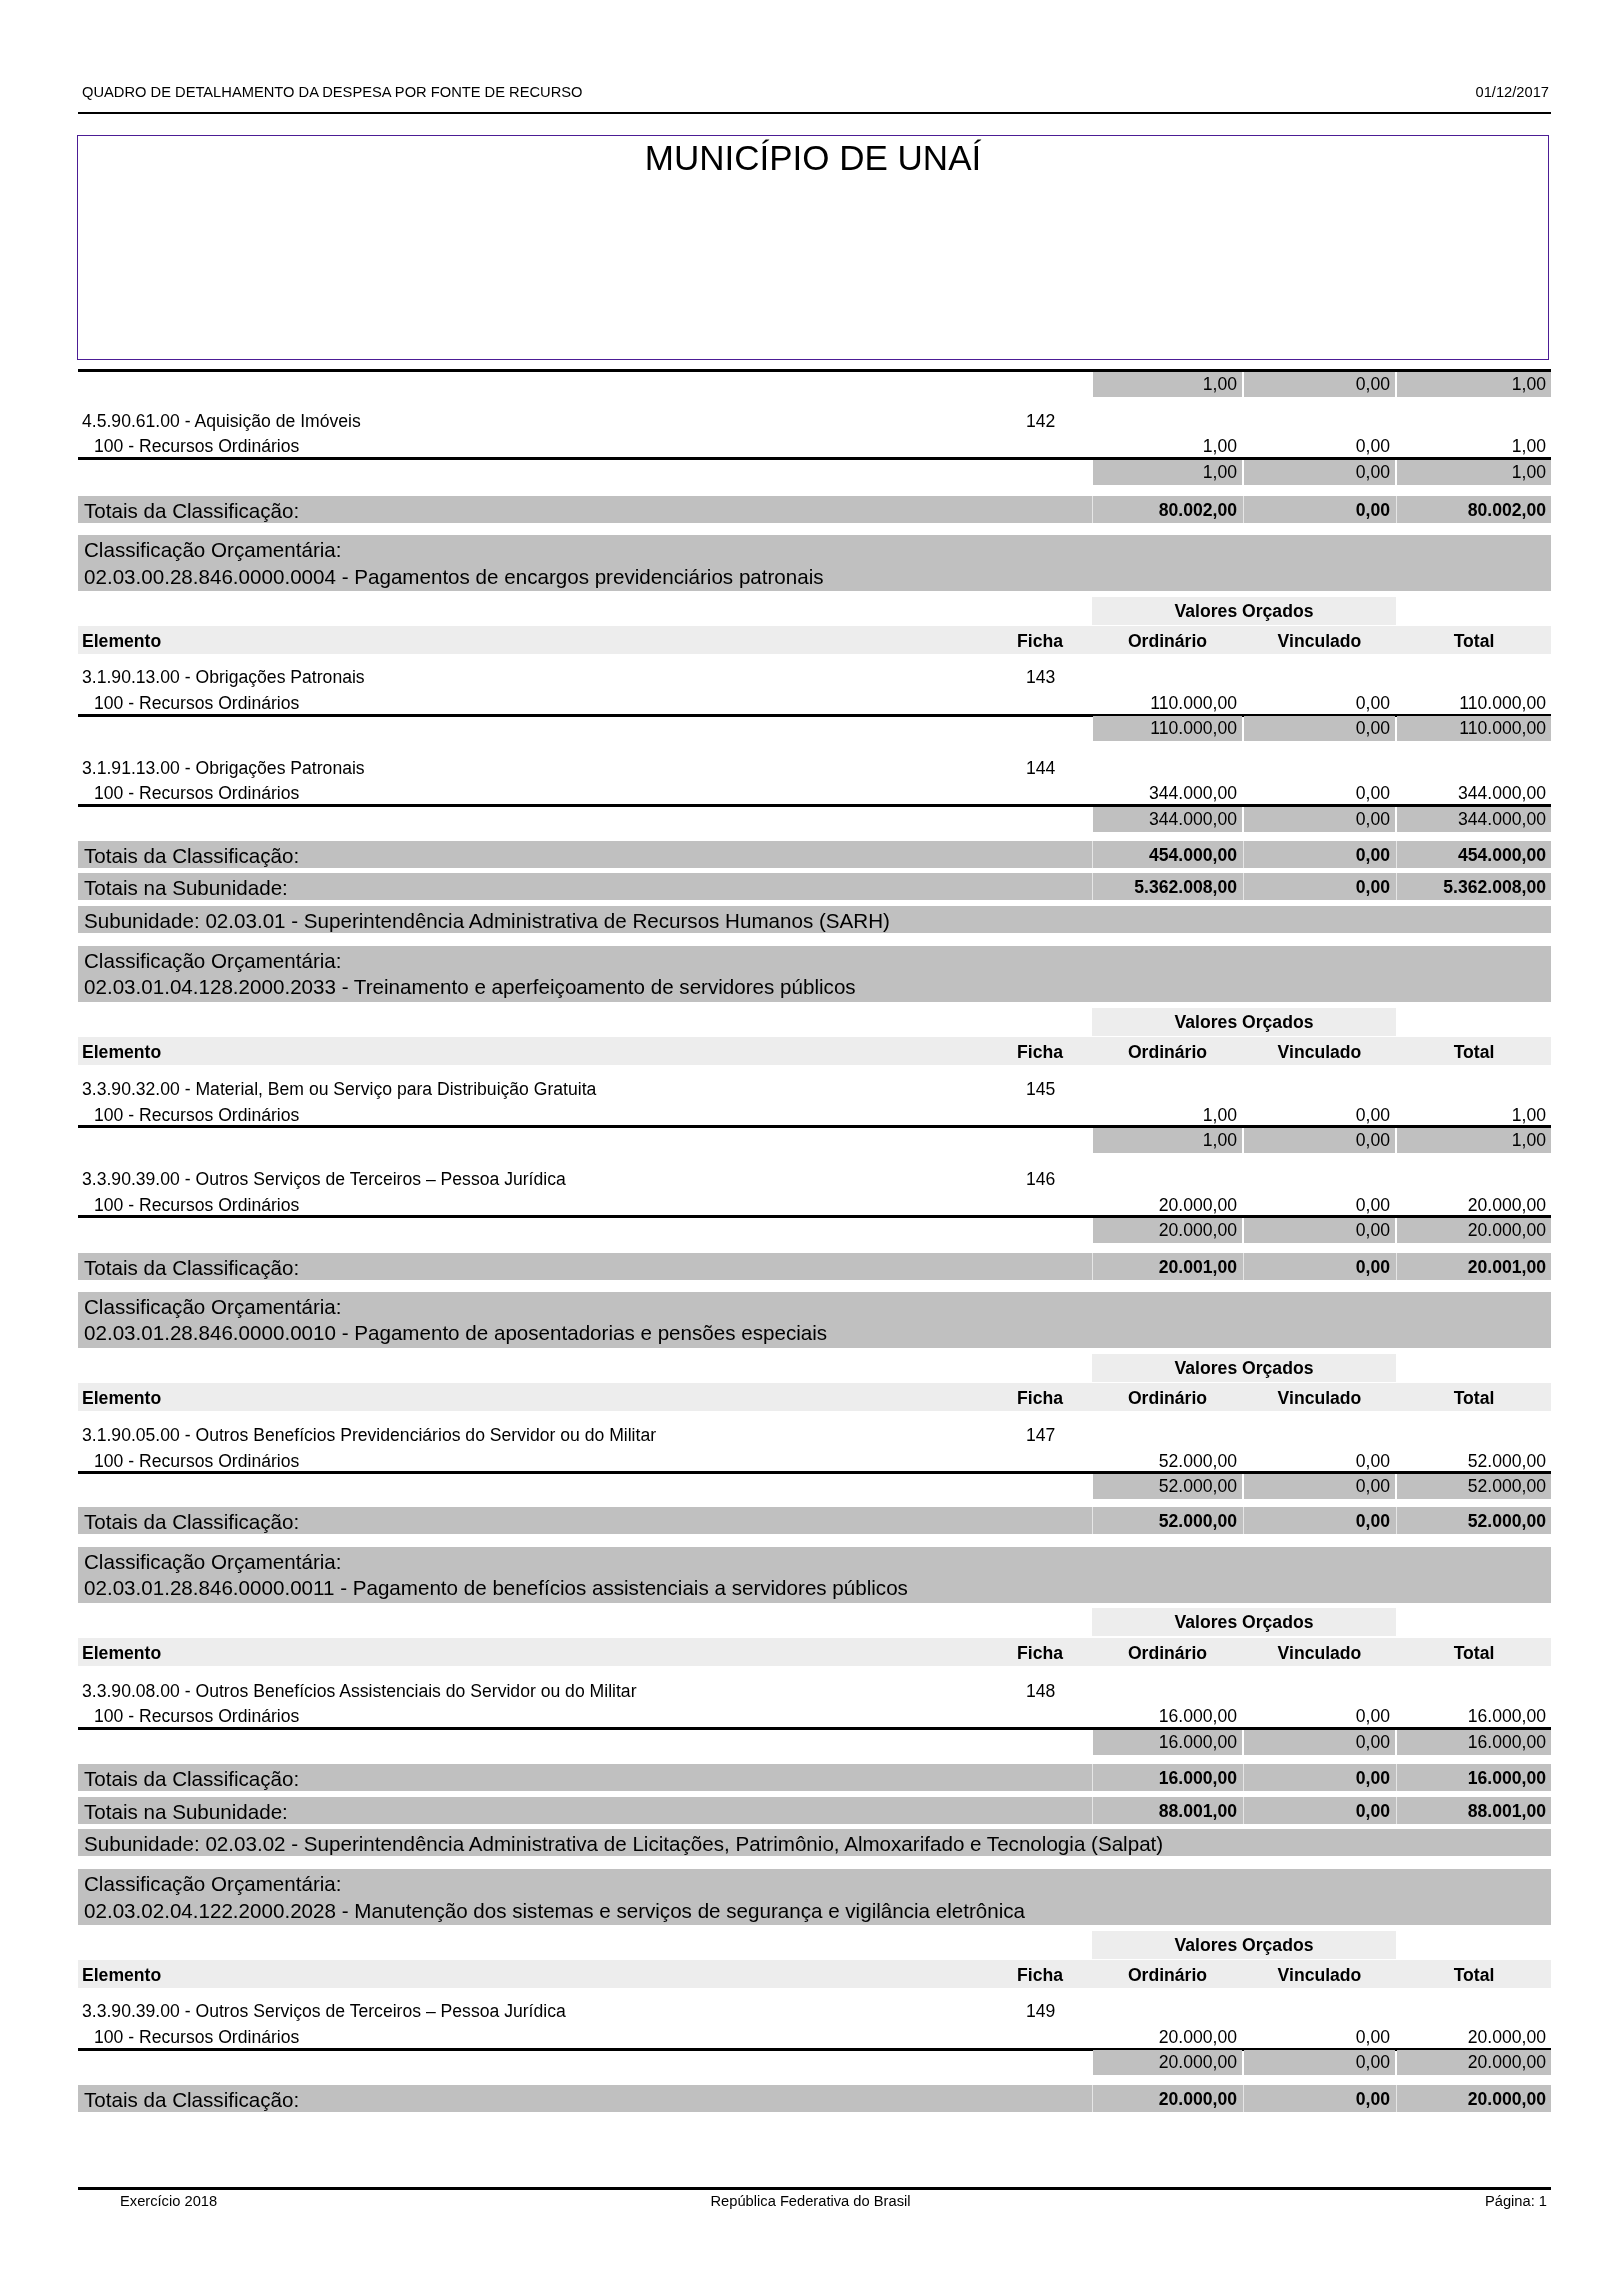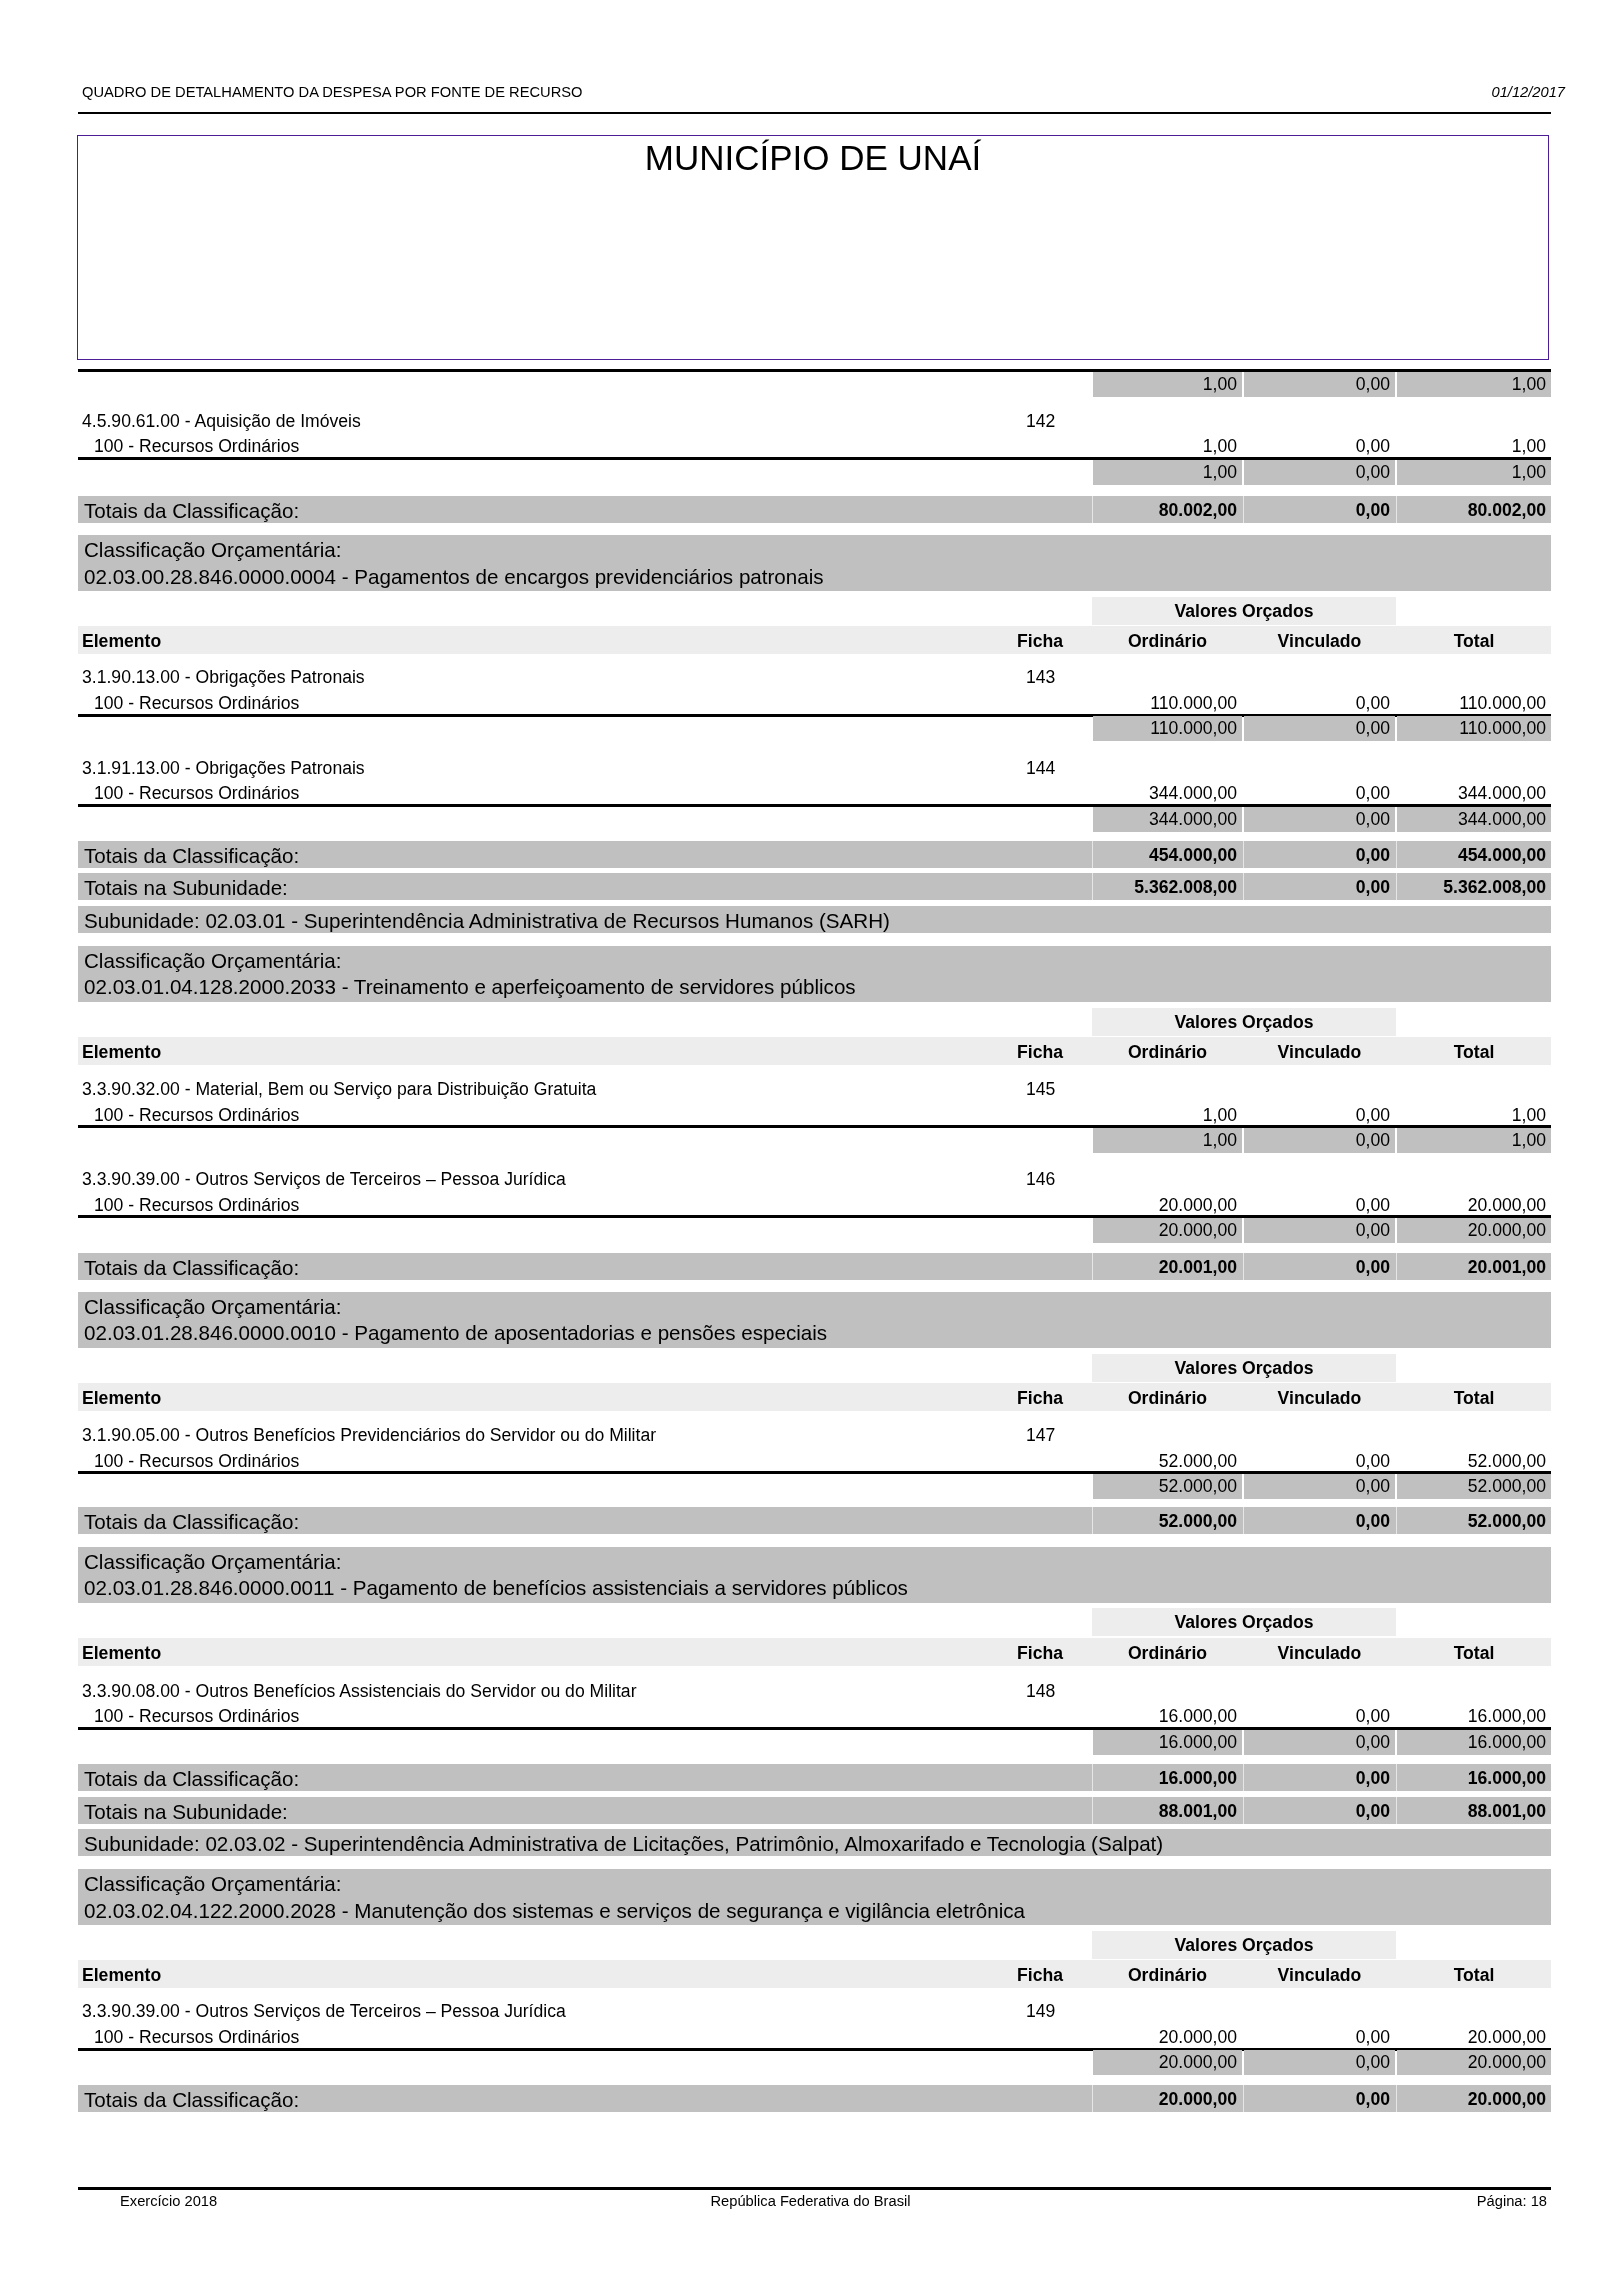--- a/index.html
+++ b/index.html
@@ -21,21 +21,21 @@
   .bold { font-weight: bold; }
   .num { position: absolute; font-size: 17.6px; text-align: right; white-space: nowrap; }
   .cell { position: absolute; }
   .sectitle { font-size: 20.6px; }
   .footer { font-size: 14.7px; top: 2193px; }
 </style>
 </head>
 <body>
 
 <div class="abs hdr-text" style="left:82px;">QUADRO DE DETALHAMENTO DA DESPESA POR FONTE DE RECURSO</div>
-<div class="abs hdr-text" style="right:56px;font-style:italic;">01/12/2017</div>
+<div class="abs hdr-text" style="right:72px;">01/12/2017</div>
 <div class="hline" style="top:112px;height:2px;"></div>
 
 <div class="title-box">
   <div class="title-main">MUNICÍPIO DE UNAÍ</div>
 </div>
 <div class="hline" style="top:369px;height:2.9px;"></div>
 
 <div id="content">
     <div class="cell gray" style="left:1093px;top:372px;width:149px;height:24.5px;"></div>
     <div class="num" style="left:1092px;width:145px;top:374px;">1,00</div>
@@ -268,14 +268,14 @@
     <div style="position:absolute;left:1243px;top:2085px;width:1px;height:27.4px;background:#e6e6e6;"></div>
     <div style="position:absolute;left:1396px;top:2085px;width:1px;height:27.4px;background:#e6e6e6;"></div>
     <div class="num bold" style="left:1092px;width:145px;top:2089px;">20.000,00</div>
     <div class="num bold" style="left:1243px;width:147px;top:2089px;">0,00</div>
     <div class="num bold" style="left:1396px;width:150px;top:2089px;">20.000,00</div>
   </div>
 
 <div class="hline" style="top:2187px;height:2.9px;"></div>
 <div class="abs footer" style="left:82px;margin-left:38px;">Exercício 2018</div>
 <div class="abs footer" style="left:0;right:0;text-align:center;">República Federativa do Brasil</div>
-<div class="abs footer" style="right:74px;">Página: 18</div>
+<div class="abs footer" style="right:74px;">Página: 1</div>
 
 
 </body></html>

